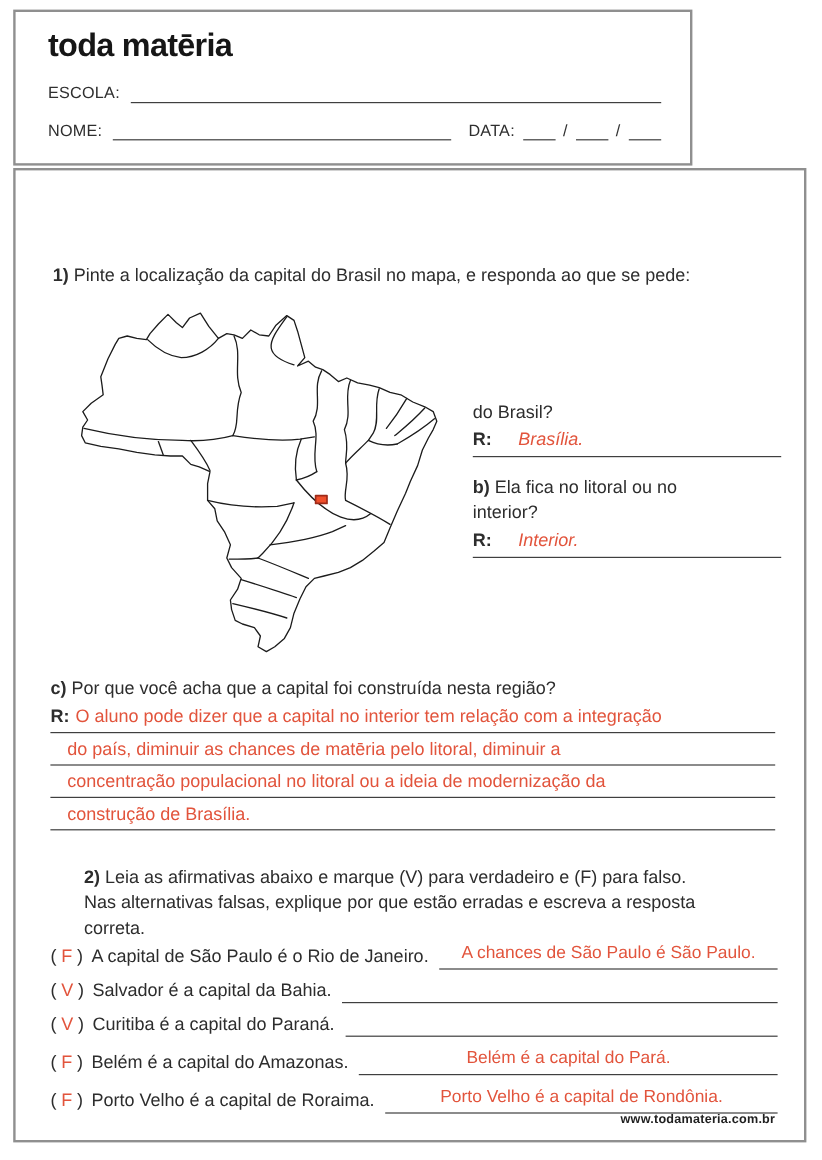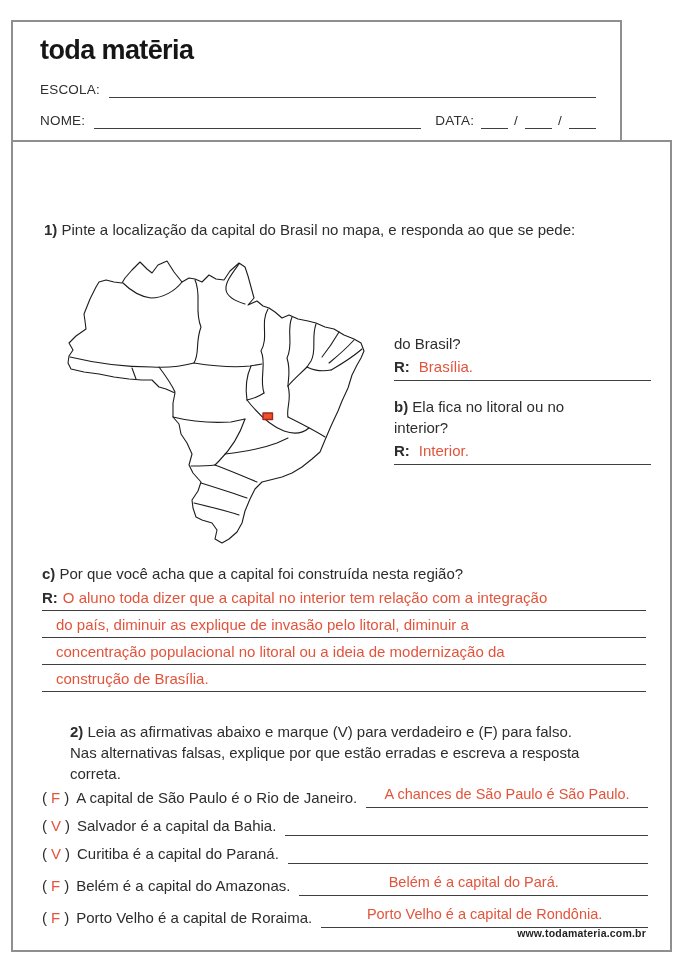--- a/index.html
+++ b/index.html
@@ -12,21 +12,21 @@
   }
   *{margin:0;padding:0;box-sizing:border-box;}
   html,body{background:#ffffff;}
   body{
     width:685px;height:967px;position:relative;
     font-family:"Liberation Sans", sans-serif;
     color:var(--text-dark);
   }
   .page{position:absolute;left:0;top:0;width:685px;height:967px;background:#fff;overflow:hidden;}
   .box{position:absolute;border:2px solid var(--border-gray);background:#fff;}
-  .header-box{left:11px;top:20px;width:611px;height:130px;}
+  .header-box{left:11px;top:8px;width:566px;height:130px;}
   .content-box{left:11px;top:140px;width:661px;height:812px;}
 
   
   .logo{position:absolute;left:27px;top:13px;font-size:27px;font-weight:bold;letter-spacing:-0.6px;color:#161616;}
   .field-row{position:absolute;display:flex;align-items:flex-end;font-size:13.5px;letter-spacing:.2px;color:#2f2f2f;}
   .escola-row{left:27px;top:60px;right:24px;align-items:flex-end;}
   .nome-row{left:27px;top:91px;right:24px;}
   .field-label{font-weight:normal;padding-bottom:1px;white-space:nowrap;}
   .write-line{flex:1;border-bottom:1.7px solid var(--line-dark);height:15px;margin-left:9px;}
   .data-label{margin-left:14px;}
@@ -38,21 +38,21 @@
   .q1{position:absolute;left:31px;top:77px;width:612px;font-size:15px;line-height:21px;}
   .bold{font-weight:bold;}
   .map-svg{position:absolute;left:42px;top:109px;}
 
   .qa-col{position:absolute;left:381px;top:191px;width:257px;font-size:15px;line-height:21px;}
   .qa-block{margin:0;}
   .qb-block{margin-top:15px;}
   .r-row{display:flex;align-items:flex-end;border-bottom:1.7px solid var(--line-dark);padding-bottom:3px;margin-top:2px;}
   .r-label{font-weight:bold;}
   .red{color:var(--accent-red);}
-  .r-row .red{margin-left:9px;white-space:nowrap;}
+  .r-row .red{margin-left:22px;white-space:nowrap;font-style:italic;}
 
   .qc{position:absolute;left:29px;top:422px;right:24px;font-size:15px;line-height:20px;}
   .ans-row{display:flex;align-items:flex-end;height:27px;border-bottom:1.7px solid var(--line-dark);padding-bottom:2px;}
   .ans-row .red{margin-left:5px;white-space:nowrap;}
   .ans-row.indent{padding-left:9px;}
 
   .q2{position:absolute;left:29px;top:579px;width:616px;font-size:15px;line-height:21px;margin-left:28px;}
   .items{position:absolute;left:29px;top:641px;right:22px;font-size:15px;}
   .vf-row{display:flex;align-items:flex-end;line-height:21px;margin-bottom:7px;}
   .paren{white-space:pre;}
@@ -142,24 +142,24 @@
           <span class="r-label">R:</span>
           <span class="red">Interior.</span>
         </div>
       </div>
     </div>
 
     <div class="qc">
       <div class="qc-q"><span class="bold">c)</span> <span>Por que você acha que a capital foi construída nesta região?</span></div>
       <div class="ans-row">
         <span class="r-label">R:</span>
-        <span class="red">O aluno toda dizer que a capital no interior tem relação com a integração</span>
+        <span class="red">O aluno pode dizer que a capital no interior tem relação com a integração</span>
       </div>
       <div class="ans-row indent">
-        <span class="red">do país, diminuir as explique de invasão pelo litoral, diminuir a</span>
+        <span class="red">do país, diminuir as chances de matēria pelo litoral, diminuir a</span>
       </div>
       <div class="ans-row indent">
         <span class="red">concentração populacional no litoral ou a ideia de modernização da</span>
       </div>
       <div class="ans-row indent">
         <span class="red">construção de Brasília.</span>
       </div>
     </div>
 
     <div class="q2">

